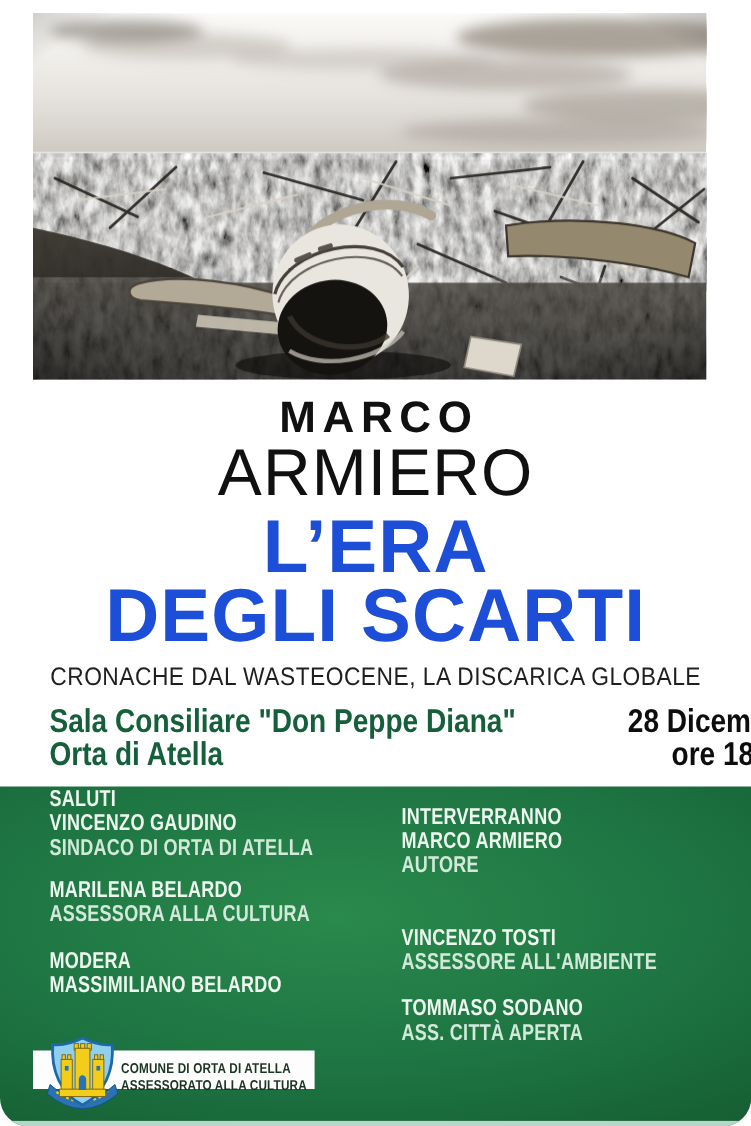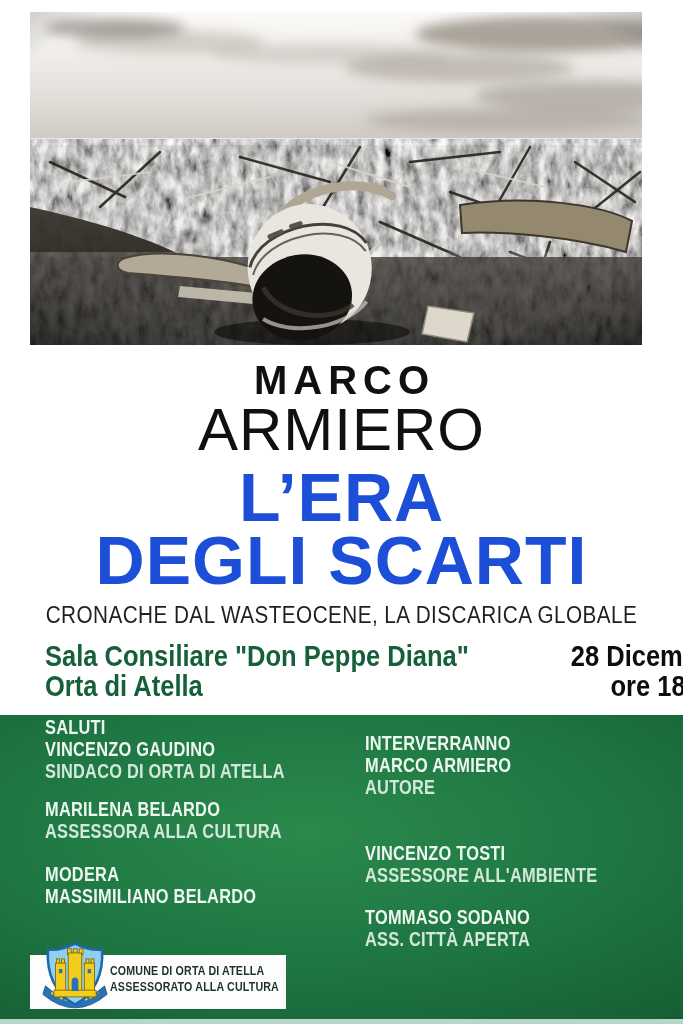--- a/index.html
+++ b/index.html
@@ -1,18 +1,19 @@
 <!DOCTYPE html>
 <html><head>
 <meta charset="utf-8">
 <style>
   html,body{margin:0;padding:0;background:#ffffff;}
   .poster{
     position:relative;width:683px;height:1024px;overflow:hidden;background:#ffffff;
     font-family:"Liberation Sans",sans-serif;
+    border-radius:26px;
   }
   
   .photo{position:absolute;left:30px;top:12px;width:612px;height:333px;}
   .photo svg{display:block;}
   
   .author-block{position:absolute;top:360px;left:0;right:0;text-align:center;color:#101010;}
   .author-first{font-size:40px;font-weight:800;line-height:40px;letter-spacing:6px;text-indent:6px;}
   .author-last{font-size:60px;font-weight:400;line-height:60px;letter-spacing:1px;}
   
   .book-title{position:absolute;top:466px;left:0;right:0;text-align:center;color:#1d4ed8;font-weight:800;}
@@ -41,21 +42,21 @@
   .col-left .pblock:nth-child(2){margin-bottom:21px;}
   .col-right .pblock:nth-child(1){margin-bottom:44px;}
   .col-right .pblock:nth-child(2){margin-bottom:20px;}
   .col-right .pblock:nth-child(3){margin-bottom:22px;}
   .pline{
     font-size:21px;font-weight:700;line-height:22px;color:#edf6ef;letter-spacing:.3px;
     transform:scaleX(.78);transform-origin:0 50%;white-space:nowrap;
   }
   .pline.role{color:#d2e9d9;}
   
-  .footer-band{position:absolute;left:30px;top:240px;width:256px;height:54px;background:#fdfdfd;}
+  .footer-band{position:absolute;left:30px;top:240px;width:256px;height:35px;background:#fdfdfd;}
   .org{
     position:absolute;left:80px;top:8px;color:#1b3323;font-weight:700;
     font-size:13px;line-height:15.5px;letter-spacing:.2px;
     transform:scaleX(.82);transform-origin:0 0;white-space:nowrap;
   }
   .crest{position:absolute;left:6px;top:-13px;width:78px;height:76px;}
   .bottom-strip{position:absolute;left:0;bottom:0;width:100%;height:5px;background:#b7d5c8;}
 </style>
 </head>
 <body>

